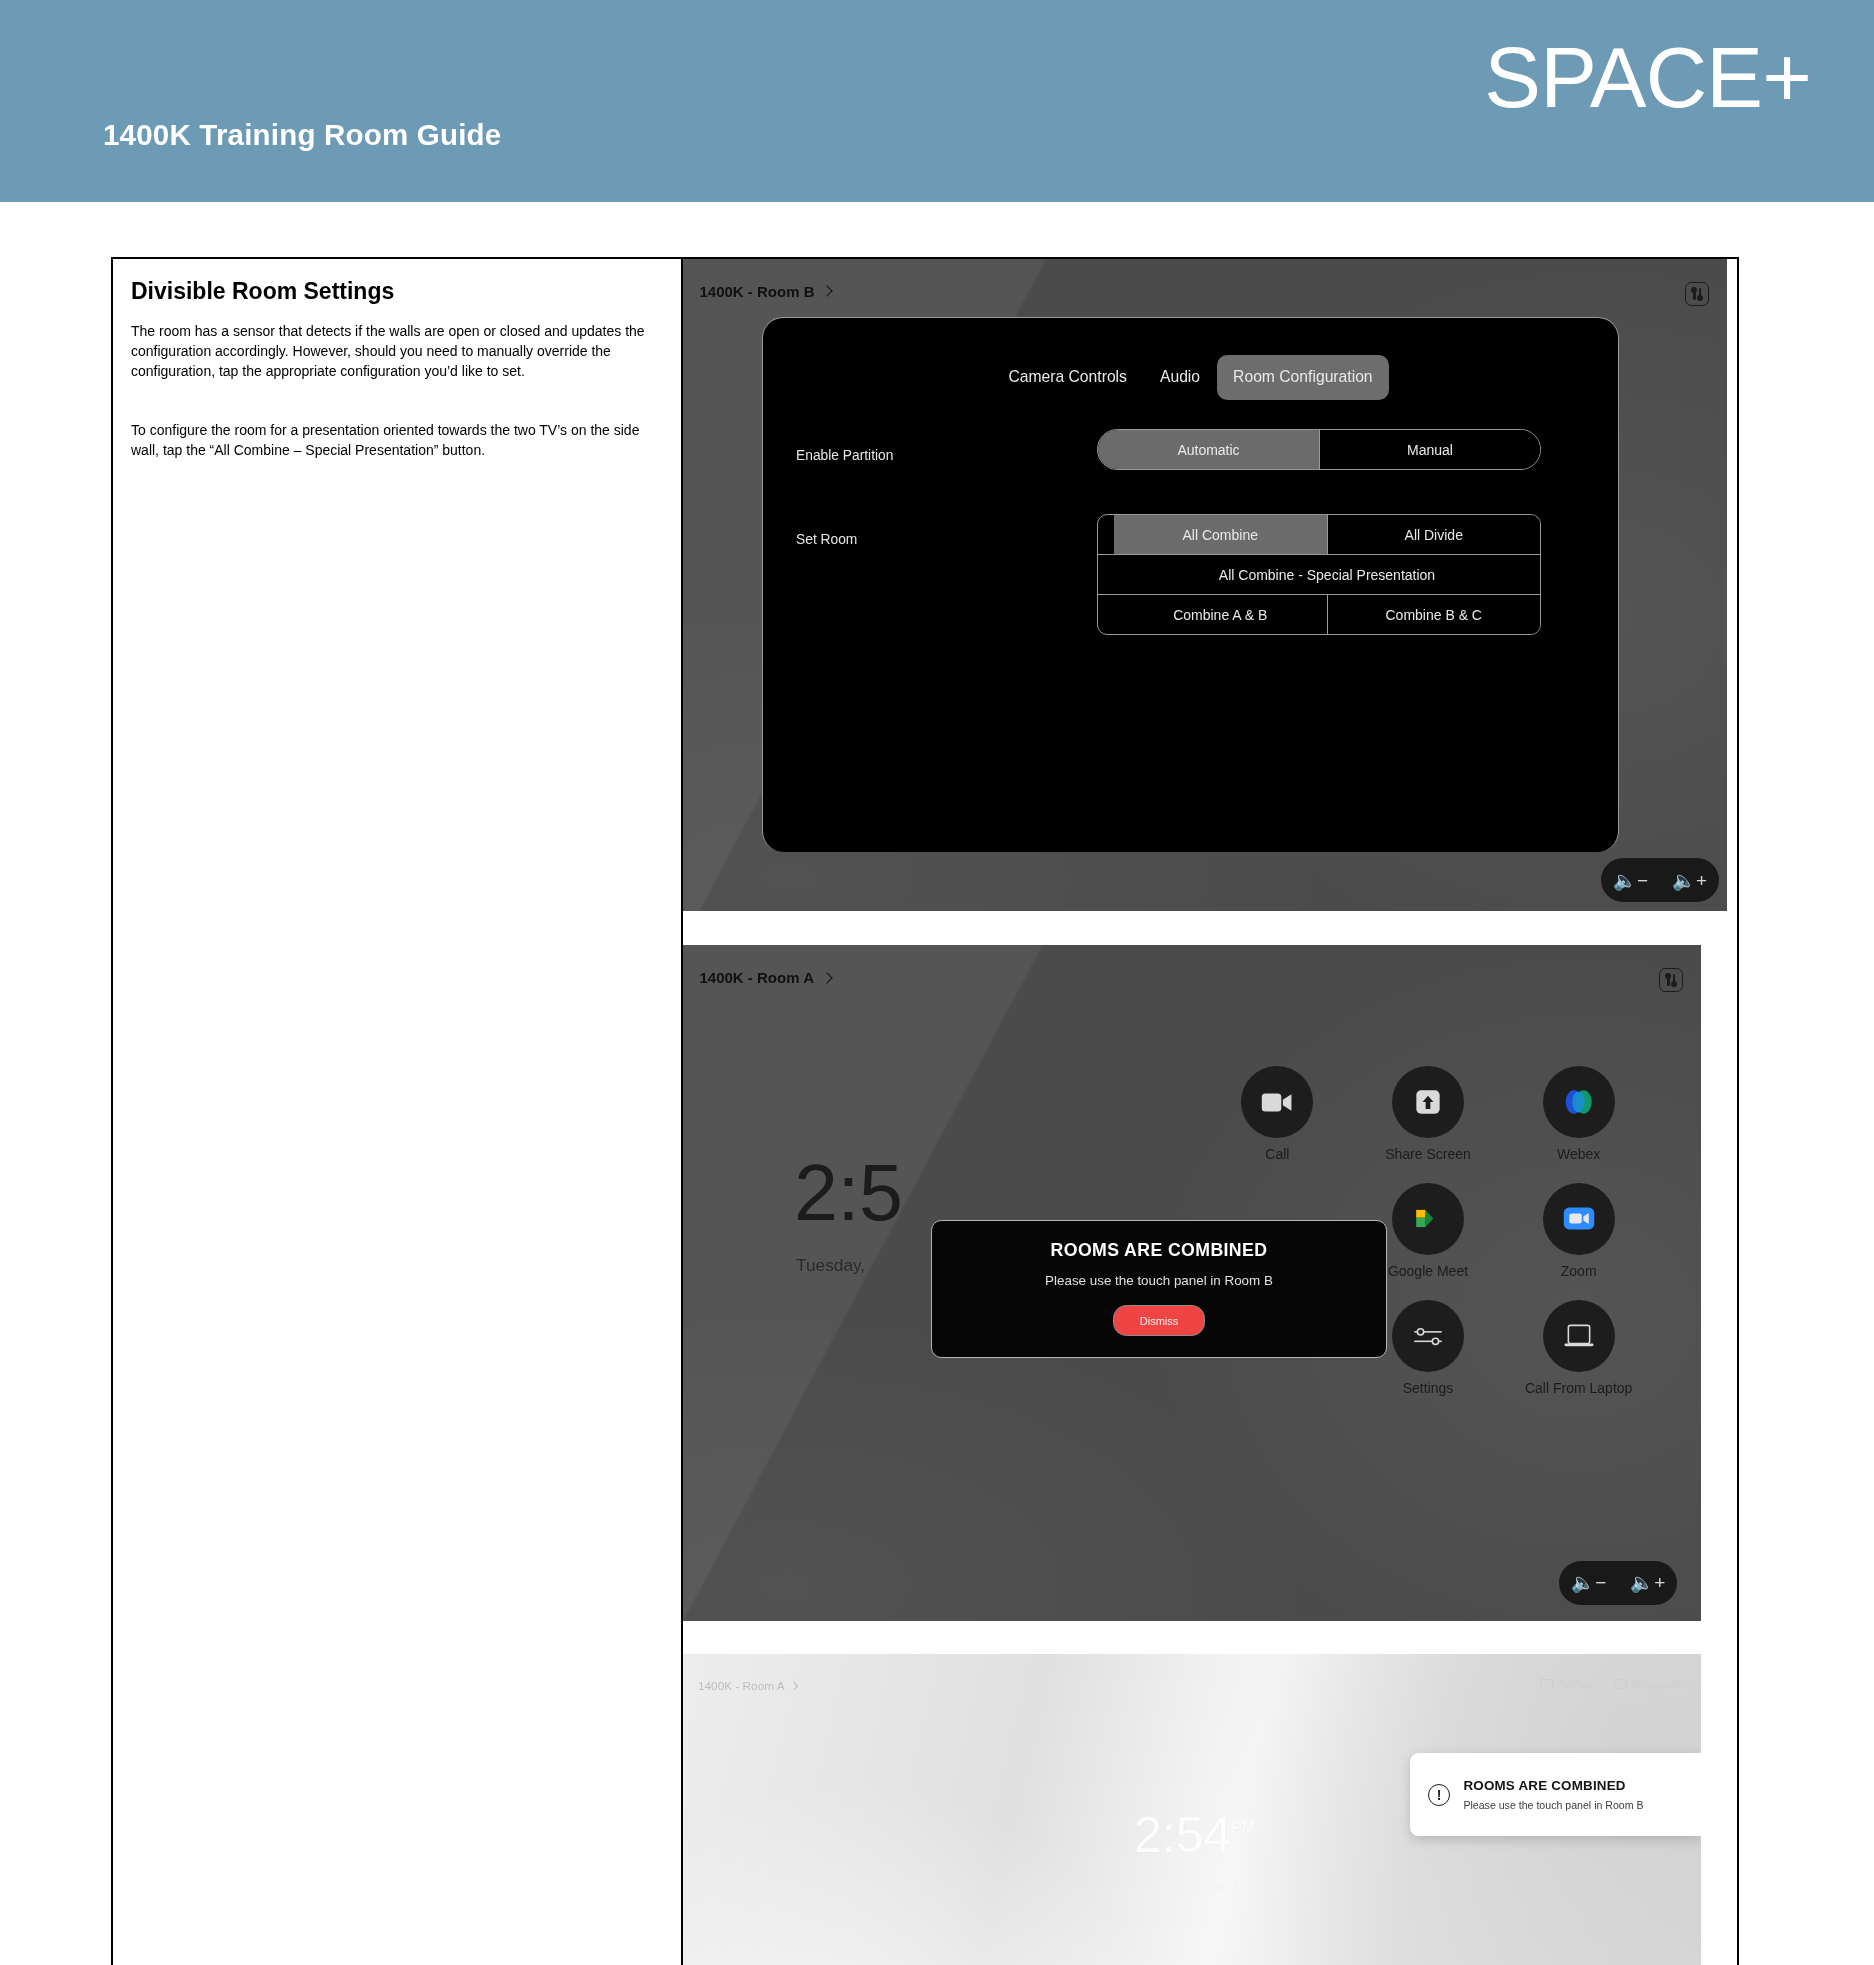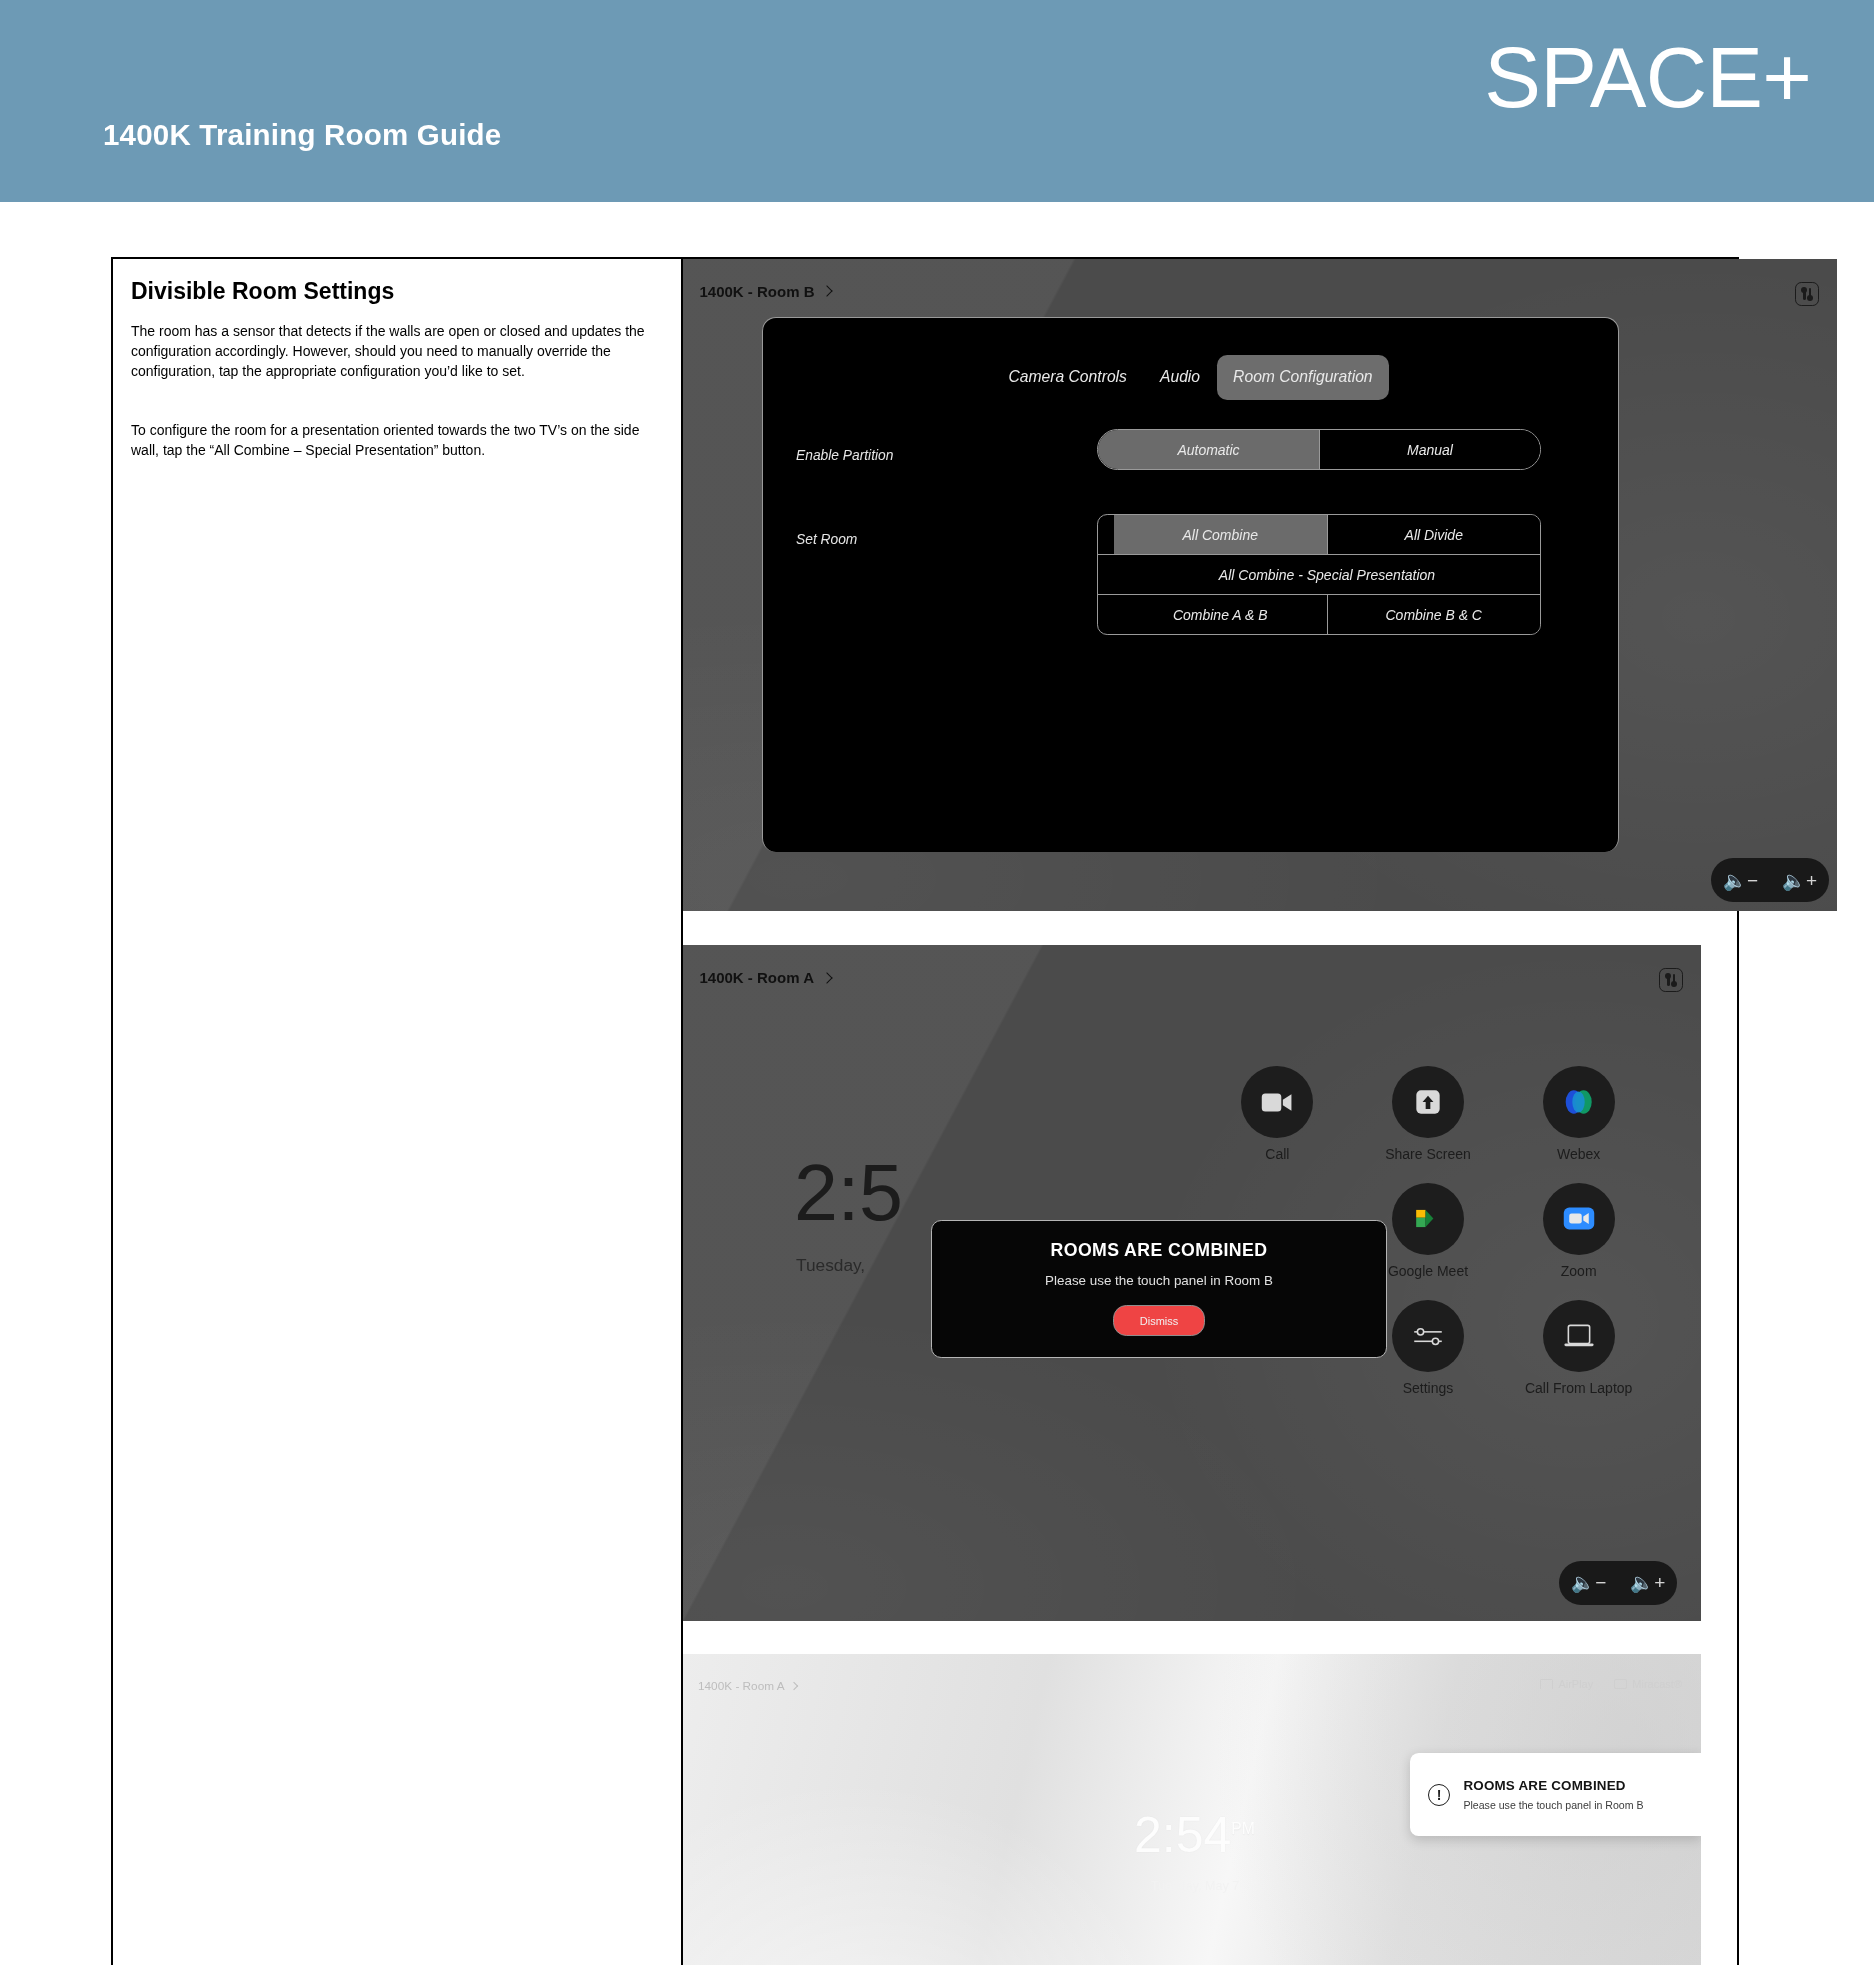--- a/index.html
+++ b/index.html
@@ -150,34 +150,33 @@
     justify-content: center;
     color: #d4d4d4;
     font-size: 19px;
     line-height: 1;
   }
 
   
   #shot1 {
     position: absolute;
     left: 0; top: 0;
-    width: 1154px; height: 652px;
+    width: 1044px; height: 652px;
   }
   #shot1 .room-label { left: 16.5px; top: 23.6px; }
   #shot1 .panel-icon-btn { right: 17.7px; top: 23px; }
   .cfg-card {
     position: absolute;
     left: 79px; top: 58px;
     width: 857px; height: 535px;
     background: #000;
-    border-radius: 14px;
+    border-radius: 21px;
     border: 1.2px solid #9a9a9a;
     border-bottom: none;
     z-index: 4;
-    font-style: italic;
   }
   .cfg-tabs {
     position: absolute;
     left: 0; top: 37px;
     width: 100%;
     display: flex;
     justify-content: center;
     align-items: center;
     gap: 0;
   }

